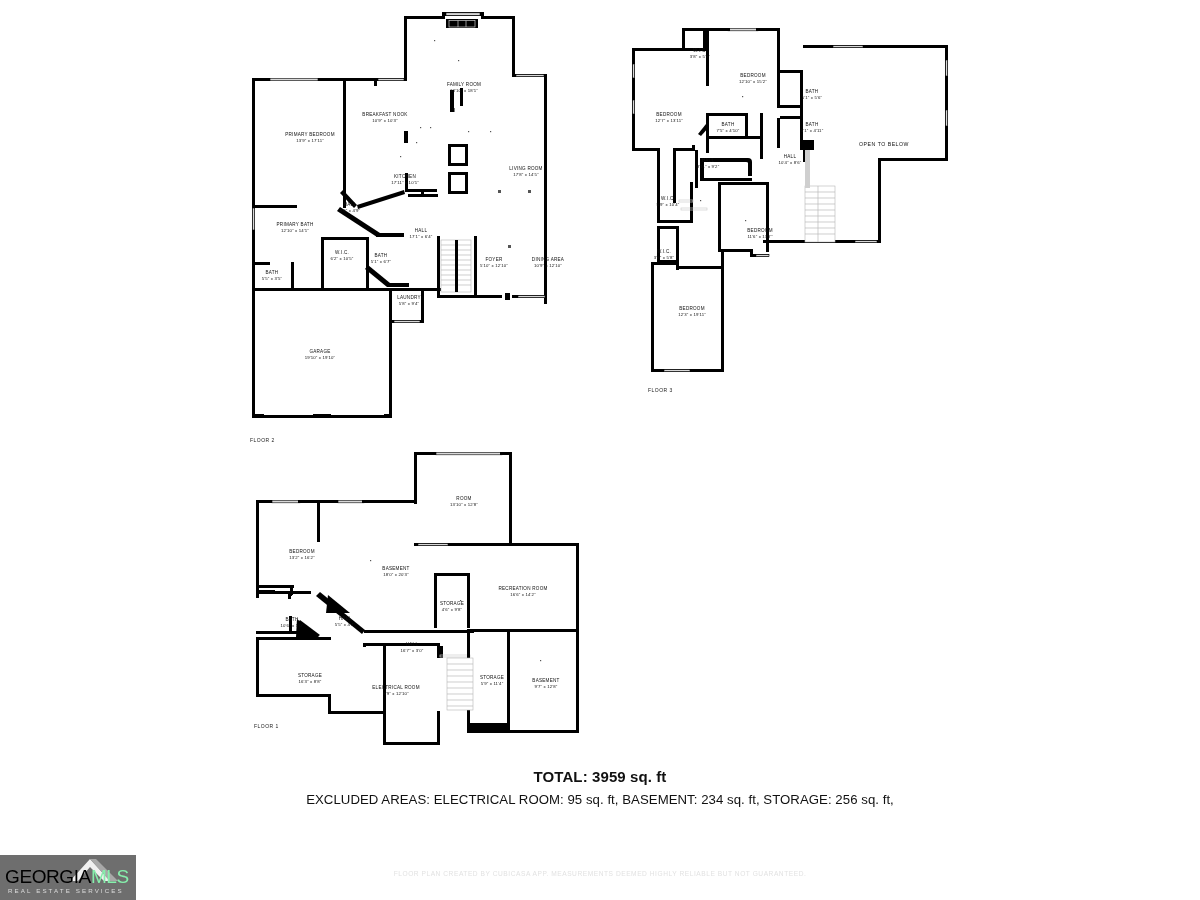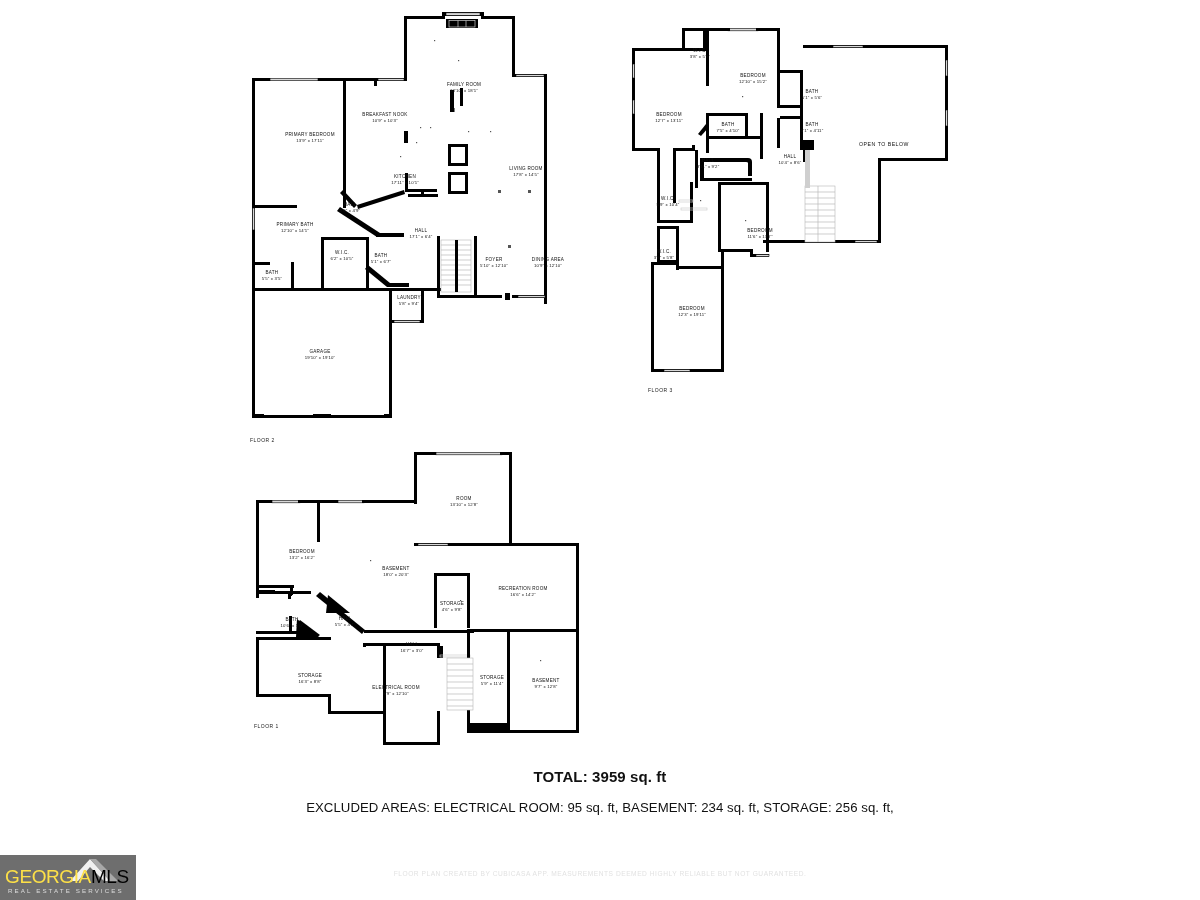--- a/index.html
+++ b/index.html
@@ -75,21 +75,21 @@
     left: 0;
     top: 768px;
     width: 1200px;
     text-align: center;
     color: #111;
   }
   #summary .total {
     font-size: 15px;
     font-weight: bold;
     letter-spacing: 0.1px;
-    margin-bottom: 14px;
+    margin-bottom: 6px;
   }
   #summary .sline {
     font-size: 13.2px;
     line-height: 1.32;
     letter-spacing: 0.05px;
   }
 
   #credit {
     position: absolute;
     left: 0;
@@ -111,22 +111,22 @@
     overflow: hidden;
   }
   #logo .logo-row {
     position: absolute;
     left: 5px;
     top: 11px;
     font-size: 19px;
     letter-spacing: -0.4px;
     white-space: nowrap;
   }
-  #logo .geo { color: #fde047; margin-top: 14px; }
-  #logo .mls { color: #000000; }
+  #logo .geo { color: #000000; margin-top: 14px; }
+  #logo .mls { color: #86efac; }
   #logo .sub {
     position: absolute;
     left: 8px;
     top: 32px;
     font-size: 6.2px;
     letter-spacing: 2.1px;
     color: #dcdcdc;
     white-space: nowrap;
   }
 </style>

